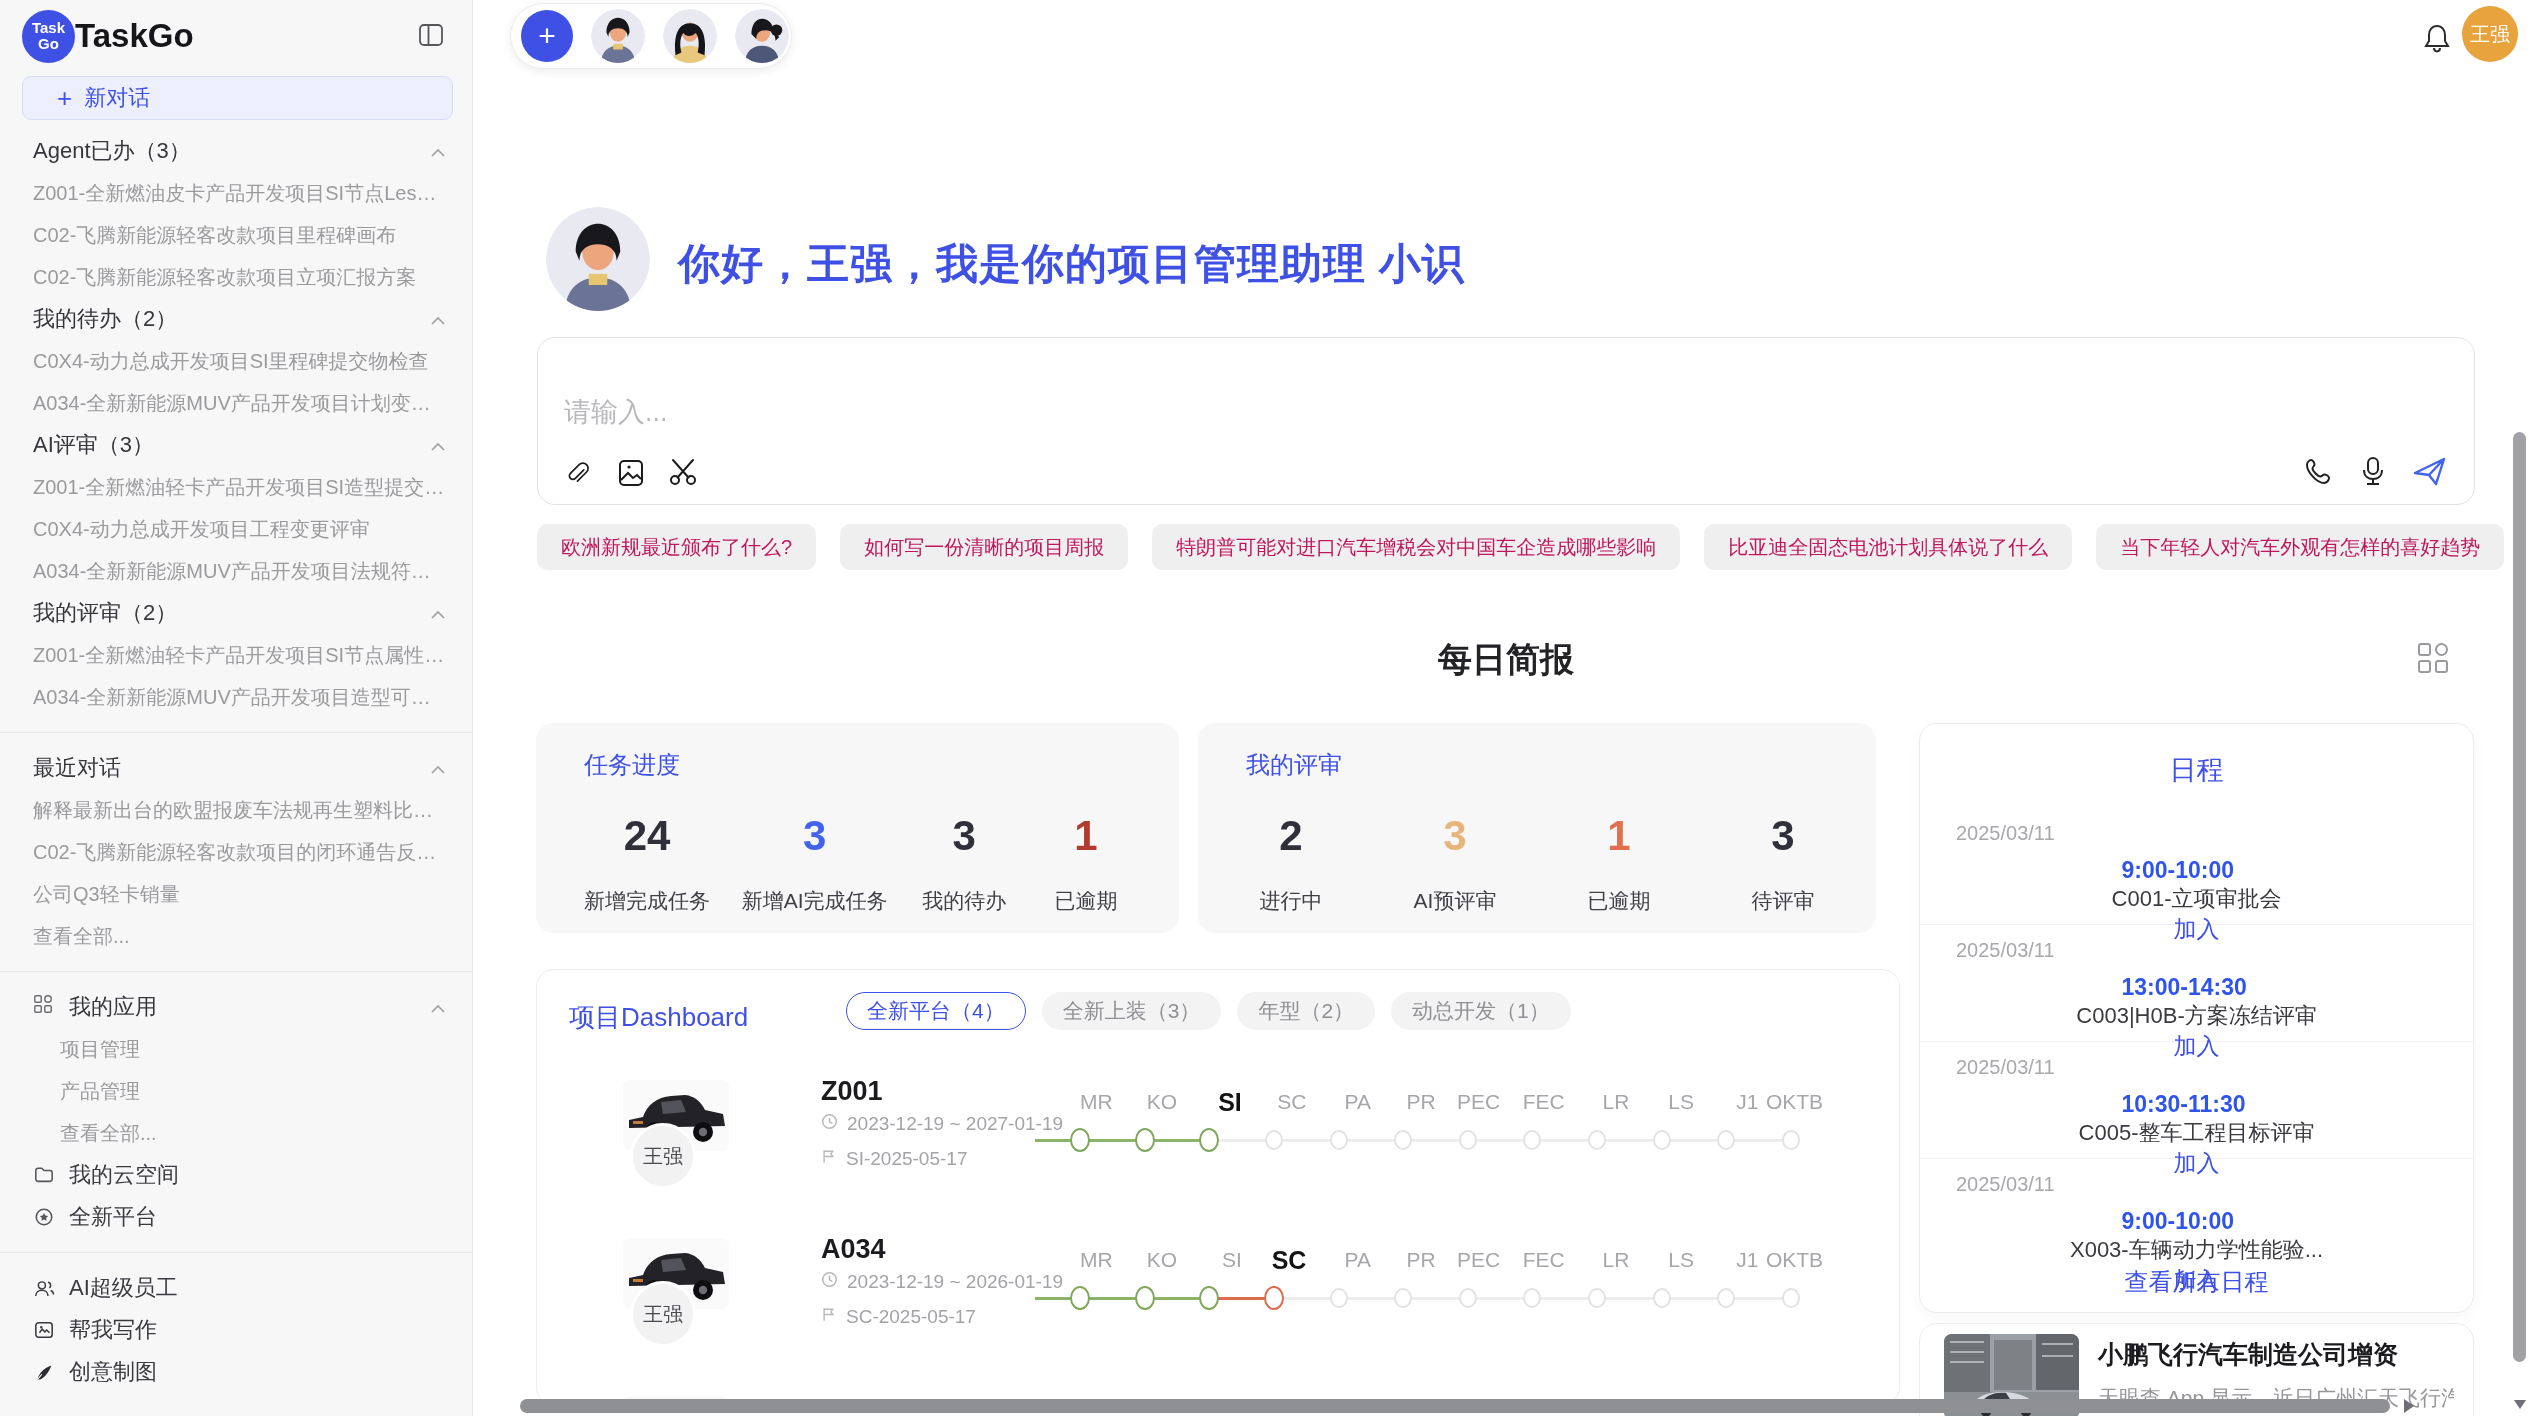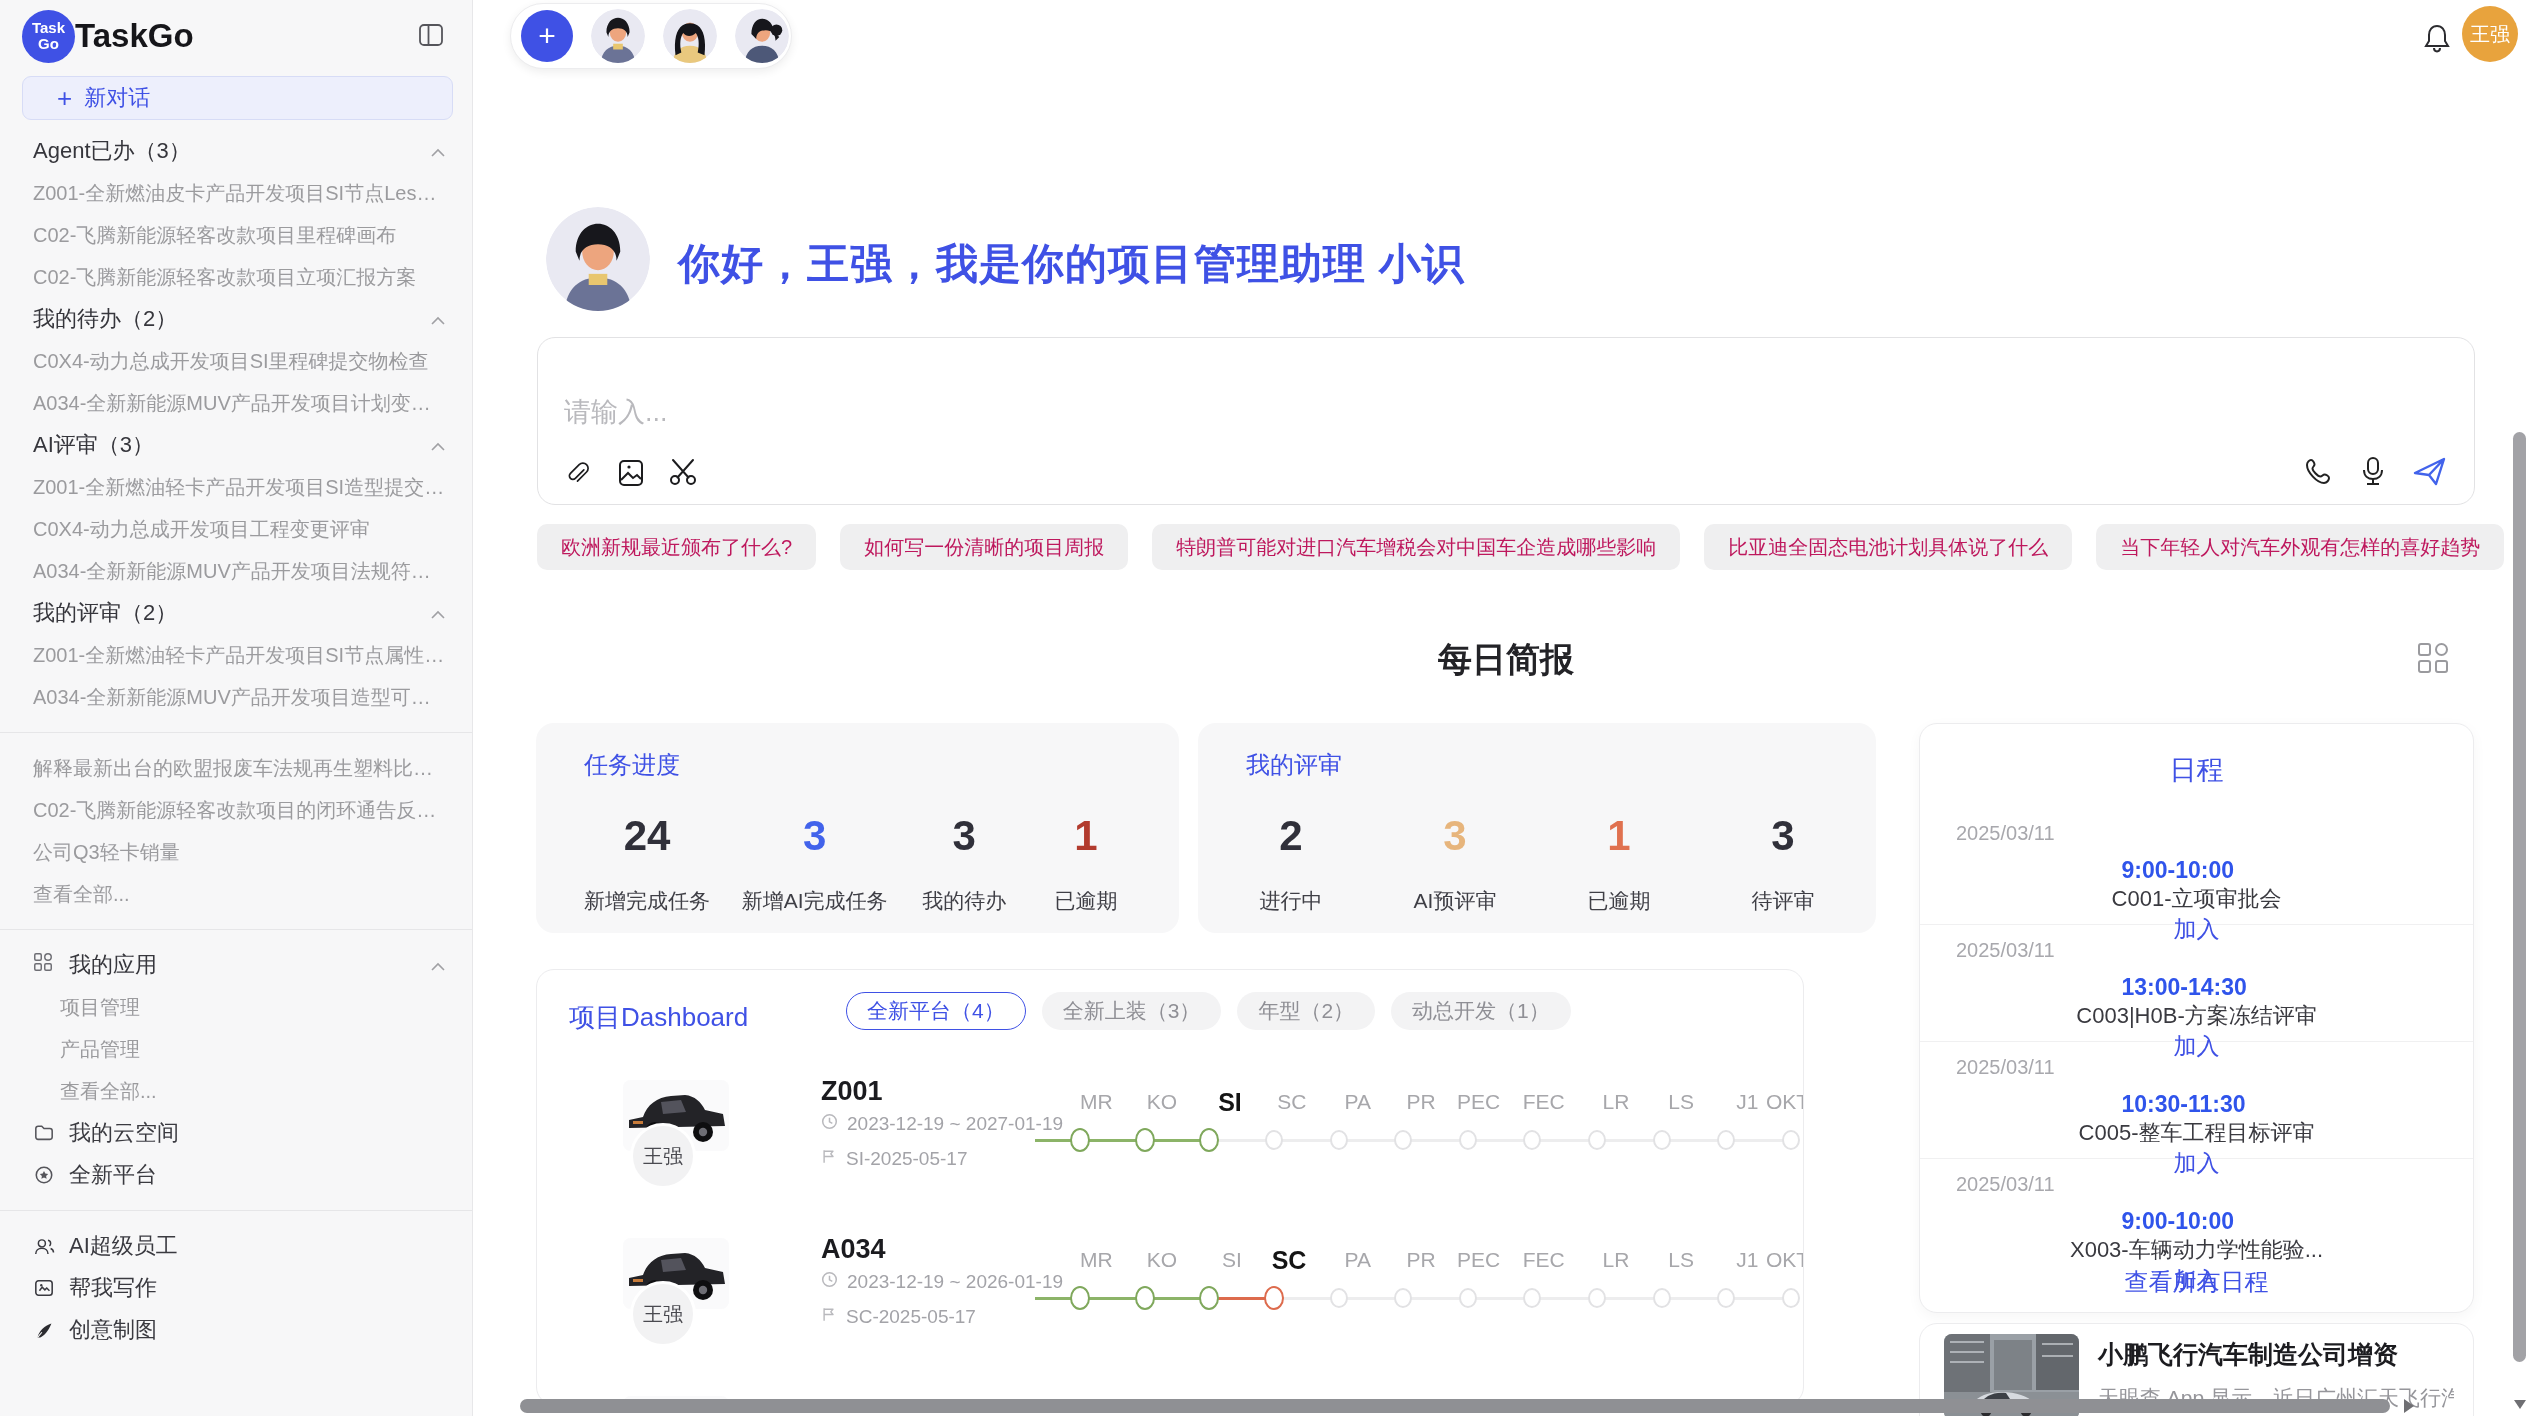--- a/index.html
+++ b/index.html
@@ -67,21 +67,21 @@
   .briefing-grid { position:absolute; left:1943px; top:641px; background:none; border:none; cursor:pointer; }
 
   .stat-card { position:absolute; top:723px; height:210px; background:#f7f7f8; border-radius:18px; padding:26px 48px; }
   .stat-card .sc-title { font-size:24px; color:#3f51e5; }
   .stat-row { display:flex; justify-content:space-between; margin-top:22px; }
   .stat-col { display:flex; flex-direction:column; align-items:center; min-width:90px; }
   .stat-val { font-size:42px; font-weight:bold; line-height:66px; }
   .stat-lbl { font-size:21px; color:#3f3f46; margin-top:18px; white-space:nowrap; }
 
   
-  .dash { position:absolute; left:63px; top:969px; width:1268px; height:436px; background:#fff;
+  .dash { position:absolute; left:63px; top:969px; width:1364px; height:436px; background:#fff;
     border:1px solid #ececee; border-radius:18px; overflow:hidden; }
   .dash-title { position:absolute; left:32px; top:30px; font-size:26px; color:#3f51e5; }
   .dash-tabs { position:absolute; left:309px; top:22px; display:flex; gap:16px; }
   .tab { height:38px; border-radius:19px; padding:0 20px; font-size:21px; white-space:nowrap;
     background:#f3f3f4; color:#8f8f95; border:1.5px solid transparent; cursor:pointer; font-family:inherit; }
   .tab.active { background:#fff; color:#3f51e5; border-color:#3f51e5; }
   .proj-row { position:absolute; left:0; width:1340px; height:130px; cursor:pointer; }
   .proj-img { position:absolute; left:86px; width:106px; height:71px; border-radius:8px; overflow:hidden; background:#fbfbfc; }
   .proj-row .proj-img { top:14px; }
   .owner-badge { position:absolute; width:66px; height:66px; border-radius:50%; background:#f2f2f3;
@@ -209,20 +209,26 @@
         </div>
         <div class="sb-row sb-item">
           <span>Z001-全新燃油轻卡产品开发项目SI节点属性5D文件评审</span>
         </div>
         <div class="sb-row sb-item">
           <span>A034-全新新能源MUV产品开发项目造型可行性评审</span>
         </div>
       </div>
     <div class="sb-divider"></div>
     <div id="sb-recent">
+        <div class="sb-row sb-header">
+          <span class="hlabel">最近对话</span>
+          <span><svg width="16" height="10" viewBox="0 0 16 10">
+              <polyline points="2,8 8,2 14,8" fill="none" stroke="#a0a0a4" stroke-width="1.6"></polyline>
+            </svg></span>
+        </div>
         <div class="sb-row sb-item">
           <span>解释最新出台的欧盟报废车法规再生塑料比例被调至15%...</span>
         </div>
         <div class="sb-row sb-item">
           <span>C02-飞腾新能源轻客改款项目的闭环通告反馈情况</span>
         </div>
         <div class="sb-row sb-item">
           <span>公司Q3轻卡销量</span>
         </div>
         <div class="sb-row sb-item">

